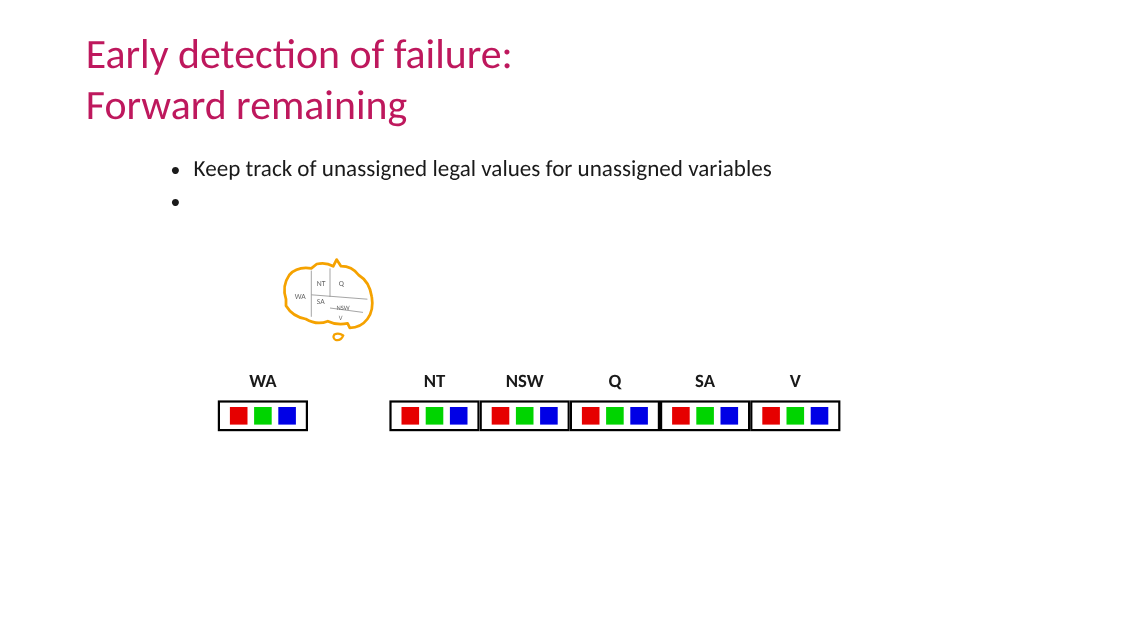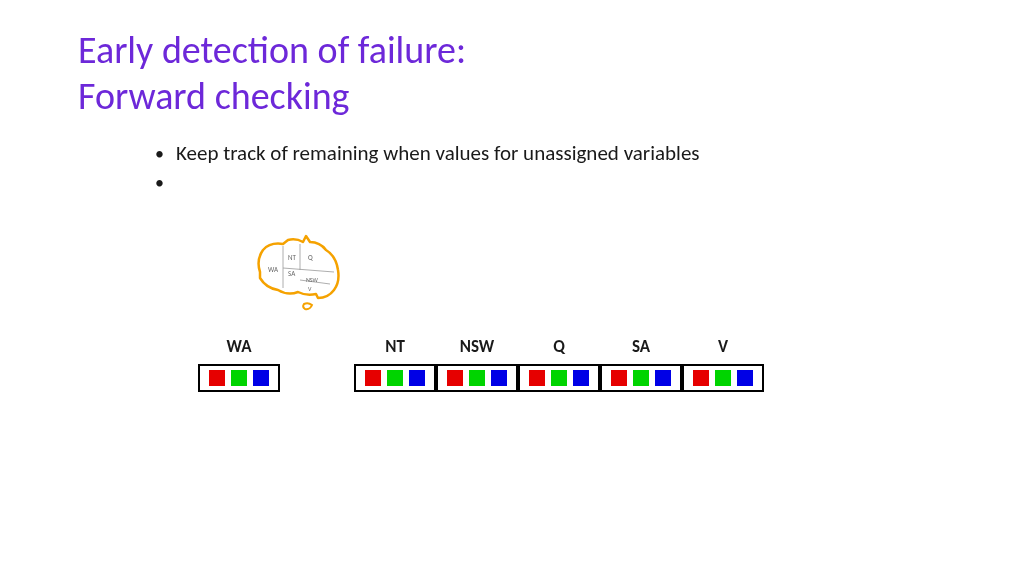--- a/index.html
+++ b/index.html
@@ -10,21 +10,21 @@
       font-family: Calibri, 'Segoe UI', Arial, sans-serif;
       position: relative;
       overflow: hidden;
     }
     .title {
       position: absolute;
       left: 78px;
       top: 28px;
       font-size: 38px;
       font-weight: 400;
-      color: #6d28d9;
+      color: #be185d;
       line-height: 1.2;
     }
     .bullets {
       position: absolute;
       left: 155px;
       top: 140px;
       font-size: 21px;
       color: #1a1a1a;
     }
     .bullet {
@@ -79,27 +79,27 @@
     .r { background: #e60000; }
     .g { background: #00d400; }
     .b { background: #0000e6; }
     .gap-col { width: 74px; }
   </style>
 </head>
 <body>
 
 <div class="title">
   <div>Early detection of failure:</div>
-  <div>Forward checking</div>
+  <div>Forward remaining</div>
 </div>
 
 <div class="bullets">
   <div class="bullet">
     <span class="bullet-dot">•</span>
-    <span>Keep track of remaining when values for unassigned variables</span>
+    <span>Keep track of unassigned legal values for unassigned variables</span>
   </div>
   <div class="bullet">
     <span class="bullet-dot">•</span>
   </div>
 </div>
 
 <svg class="map" viewBox="0 0 100 86">
   <path d="M 12 40 Q 8 28 15 18 Q 22 10 35 12 L 40 8 Q 48 6 55 10 L 58 4 L 62 10 Q 72 10 78 18 Q 88 24 90 38 Q 92 50 86 58 Q 80 66 70 66 L 68 62 Q 58 64 50 60 Q 40 64 30 58 Q 18 56 12 46 Z" fill="white" stroke="#f5a200" stroke-width="2.5" stroke-linejoin="round"></path>
   <path d="M 56 72 Q 60 70 64 73 Q 62 78 57 77 Q 54 75 56 72 Z" fill="white" stroke="#f5a200" stroke-width="2"></path>
   <line x1="35" y1="14" x2="35" y2="56" stroke="#999" stroke-width="0.8"></line>

